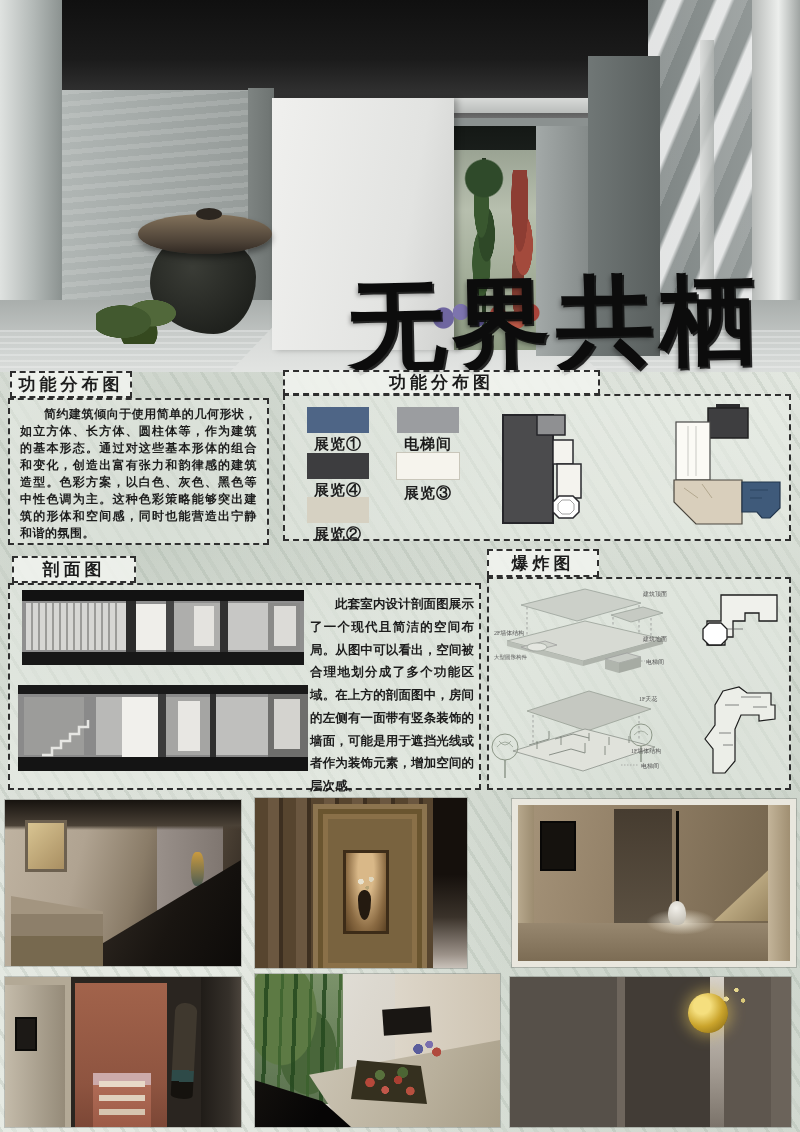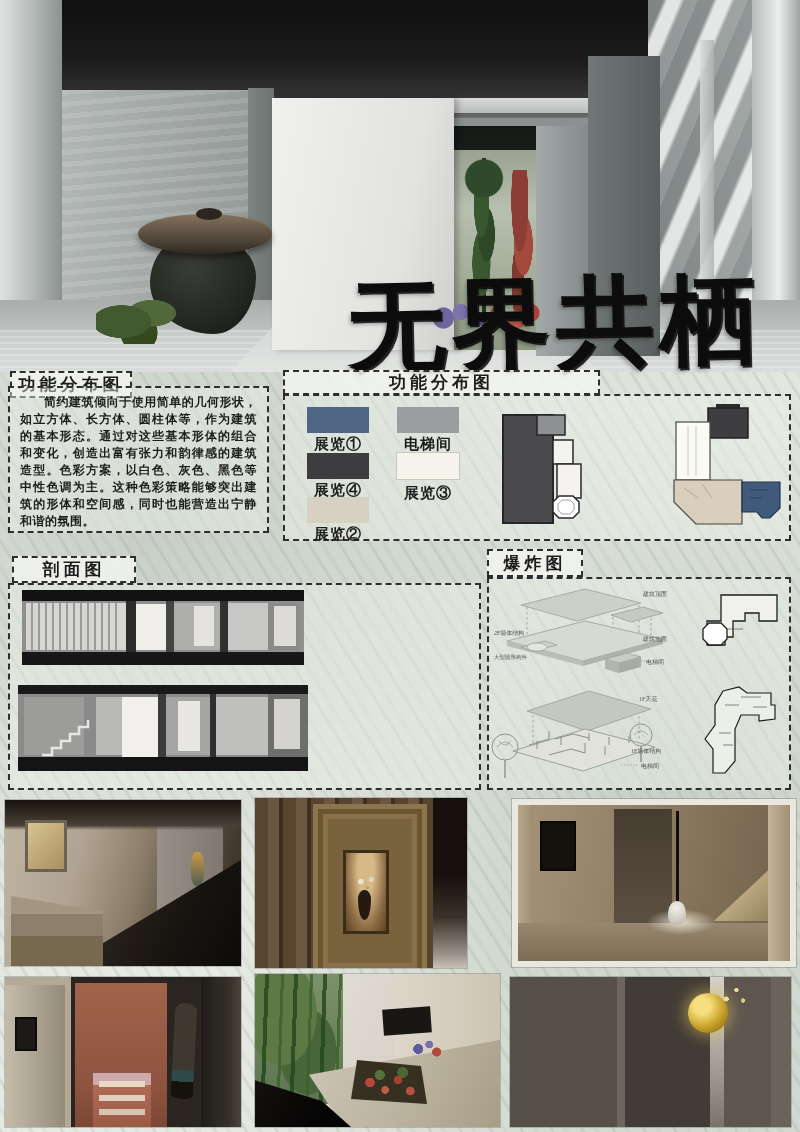--- a/index.html
+++ b/index.html
@@ -71,30 +71,30 @@
   .main-title{position:absolute;left:348px;top:272px;width:450px;height:120px;z-index:5;
     font-family:"Liberation Serif", serif;font-weight:900;font-size:98px;line-height:1.05;
     letter-spacing:6px;color:#0c0c0c;transform:rotate(-1.2deg);
     text-shadow:2px 2px 0 rgba(10,10,10,.85), -1px 3px 4px rgba(0,0,0,.35);}
   
   .dbox{position:absolute;border:2px dashed #2e2e2e;box-sizing:border-box;z-index:6;}
   .titlebox{background:rgba(242,244,240,.85);display:flex;align-items:center;justify-content:center;
     font-weight:bold;font-size:17px;letter-spacing:4px;}
   .contentbox{background:rgba(238,241,236,.45);}
   .func-title{left:10px;top:371px;width:122px;height:27px;}
-  .func-body{left:8px;top:386px;width:261px;height:147px;}
+  .func-body{left:8px;top:398px;width:261px;height:147px;}
   .func-body p{margin:0;padding:6px 10px;font-size:12px;line-height:1.42;text-align:justify;text-indent:2em;font-weight:bold;letter-spacing:.5px;}
   .legend-title{left:283px;top:370px;width:317px;height:25px;}
   .legend-box{left:283px;top:394px;width:508px;height:147px;}
   .swatch{position:absolute;width:62px;height:26px;}
   .sw-label{position:absolute;width:66px;text-align:center;font-size:15px;font-weight:bold;letter-spacing:1px;}
   .sec-title{left:12px;top:556px;width:124px;height:27px;}
   .sec-box{left:8px;top:583px;width:473px;height:207px;}
   .sec-text{position:absolute;left:300px;top:8px;width:164px;font-size:12.5px;line-height:1.82;text-align:justify;text-indent:2em;font-weight:bold;}
-  .exp-title{left:487px;top:549px;width:96px;height:28px;}
+  .exp-title{left:487px;top:549px;width:112px;height:28px;}
   .exp-box{left:487px;top:577px;width:304px;height:213px;}
   .diagram{position:absolute;}
   
   .photo{position:absolute;overflow:hidden;box-shadow:0 0 0 1px rgba(60,60,55,.25);}
   .p1{left:5px;top:800px;width:236px;height:166px;
     background:linear-gradient(105deg,#c0b4a2 0%,#b0a391 32%,#8a7c68 55%,#564a3c 75%,#2c251e 100%);}
   .p1-ceil{position:absolute;left:0;top:0;width:236px;height:30px;background:linear-gradient(180deg,#17130f,#4a4136 85%,rgba(0,0,0,0));}
   .p1-art{position:absolute;left:20px;top:20px;width:36px;height:46px;background:linear-gradient(135deg,#d8c492,#a98f62);border:3px solid #6d6150;}
   .p1-bench{position:absolute;left:6px;top:96px;width:92px;height:70px;
     background:linear-gradient(180deg,#a39580 0 18px,#8d7f6a 18px 40px,#77694f 40px);clip-path:polygon(0 0,100% 22%,100% 100%,0 100%);}
@@ -268,20 +268,21 @@
       <rect x="78" y="12" width="26" height="58" fill="#b9b9b7"></rect>
       <rect x="104" y="12" width="36" height="60" fill="#f1f0ec"></rect>
       <rect x="140" y="9" width="8" height="63" fill="#3b3b3b"></rect>
       <rect x="148" y="12" width="44" height="58" fill="#a5a5a3"></rect>
       <rect x="160" y="16" width="22" height="50" fill="#e8e7e3"></rect>
       <rect x="192" y="9" width="6" height="63" fill="#2f2f2f"></rect>
       <rect x="198" y="12" width="52" height="58" fill="#bfbfbd"></rect>
       <rect x="250" y="9" width="40" height="63" fill="#6e6e6c"></rect>
       <rect x="256" y="14" width="26" height="50" fill="#d4d3cf"></rect>
     </svg>
+    <div class="sec-text">此套室内设计剖面图展示了一个现代且简洁的空间布局。从图中可以看出，空间被合理地划分成了多个功能区域。在上方的剖面图中，房间的左侧有一面带有竖条装饰的墙面，可能是用于遮挡光线或者作为装饰元素，增加空间的层次感。</div>
   </div>
 
   <div class="dbox titlebox exp-title">爆炸图</div>
   <div class="dbox contentbox exp-box">
     <svg class="diagram" style="left:4px;top:6px;" width="176" height="102" viewBox="0 0 176 102">
       <path d="M34 22 V64 M88 8 V40 M146 20 V56 M120 32 V72 M158 28 V60" stroke="#8b8b8b" stroke-width="0.7" stroke-dasharray="2.5,2.5" fill="none"></path>
       <polygon points="28,20 92,4 148,18 84,36" fill="#ccd0c9" stroke="#9ba29a" stroke-width="0.8"></polygon>
       <polygon points="118,30 150,22 170,28 138,37" fill="#c6cac3" stroke="#9ba29a" stroke-width="0.8"></polygon>
       <polygon points="14,56 92,36 170,54 90,76" fill="#d7dad3" stroke="#989f97" stroke-width="0.8"></polygon>
       <polygon points="14,56 90,76 90,81 14,61" fill="#b9beb6"></polygon>

